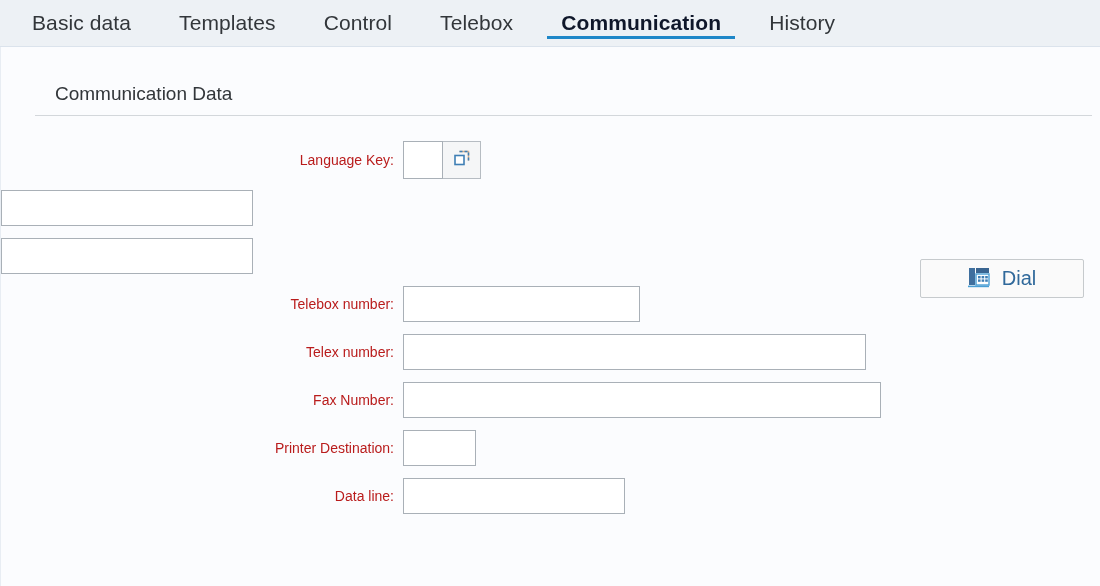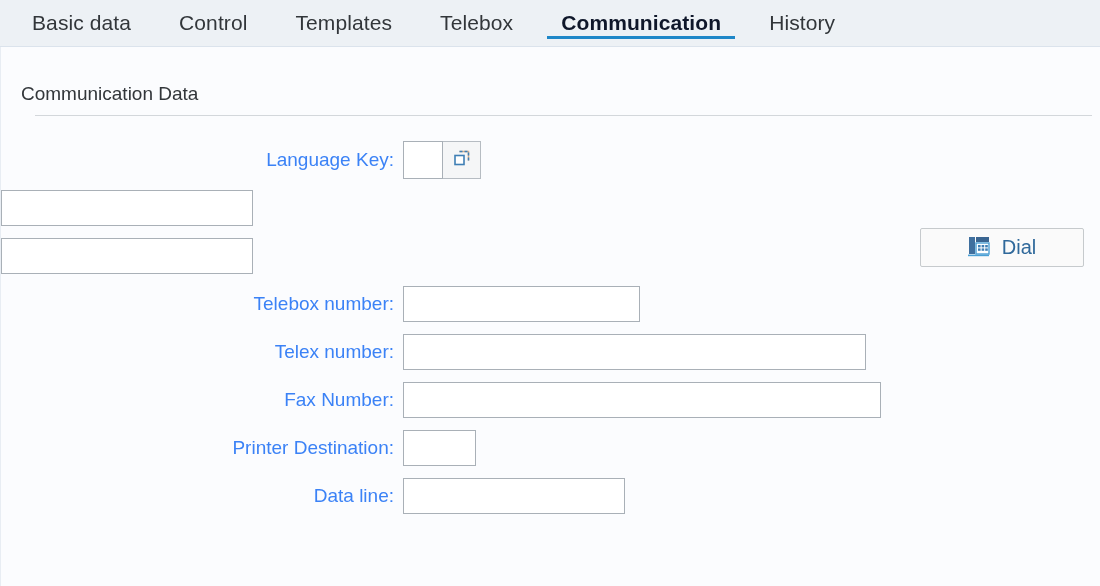--- a/index.html
+++ b/index.html
@@ -60,21 +60,21 @@
     position: relative;
     padding: 0;
     background: #fbfcfe;
     border-left: 1px solid #e8edf3;
     box-sizing: border-box;
     height: 539px;
   }
   .section-title {
     font-size: 19px;
     color: #32363a;
-    padding: 36px 0 10px 20px;
+    padding: 36px 0 10px 54px;
   }
   .section-rule {
     height: 1px;
     background: #d3d7db;
     margin: 0 8px 0 34px;
   }
 
   
   .form {
     padding-top: 20px;
@@ -82,22 +82,22 @@
   .row {
     display: flex;
     align-items: center;
     height: 48px;
   }
   .label {
     width: 402px;
     text-align: right;
     padding-right: 9px;
     box-sizing: border-box;
-    font-size: 19px;
-    color: #3b82f6;
+    font-size: 14px;
+    color: #b91c1c;
     white-space: nowrap;
   }
   .field-area {
     display: flex;
     align-items: center;
     flex: 1;
     min-width: 0;
   }
   .input {
     height: 36px;
@@ -131,21 +131,21 @@
     display: flex;
     align-items: center;
     justify-content: center;
     cursor: pointer;
   }
 
   
   .dial-slot {
     position: absolute;
     left: 919px;
-    top: 181px;
+    top: 212px;
   }
   .dial-btn {
     width: 164px;
     height: 39px;
     background: #fafafa;
     border: 1px solid #c6cacd;
     border-radius: 2px;
     display: flex;
     align-items: center;
     justify-content: center;
@@ -157,22 +157,22 @@
     font-size: 20px;
     color: #30699b;
   }
 </style>
 </head>
 <body>
 
 <div class="tabbar">
   <div class="tabstrip" id="tabstrip">
       <div class="tab">Basic data</div>
+      <div class="tab">Templates</div>
       <div class="tab">Control</div>
-      <div class="tab">Templates</div>
       <div class="tab">Telebox</div>
       <div class="tab active">Communication</div>
       <div class="tab">History</div>
     </div>
 </div>
 
 <div class="content">
 
   <div class="section-title">Communication Data</div>
   <div class="section-rule"></div>

